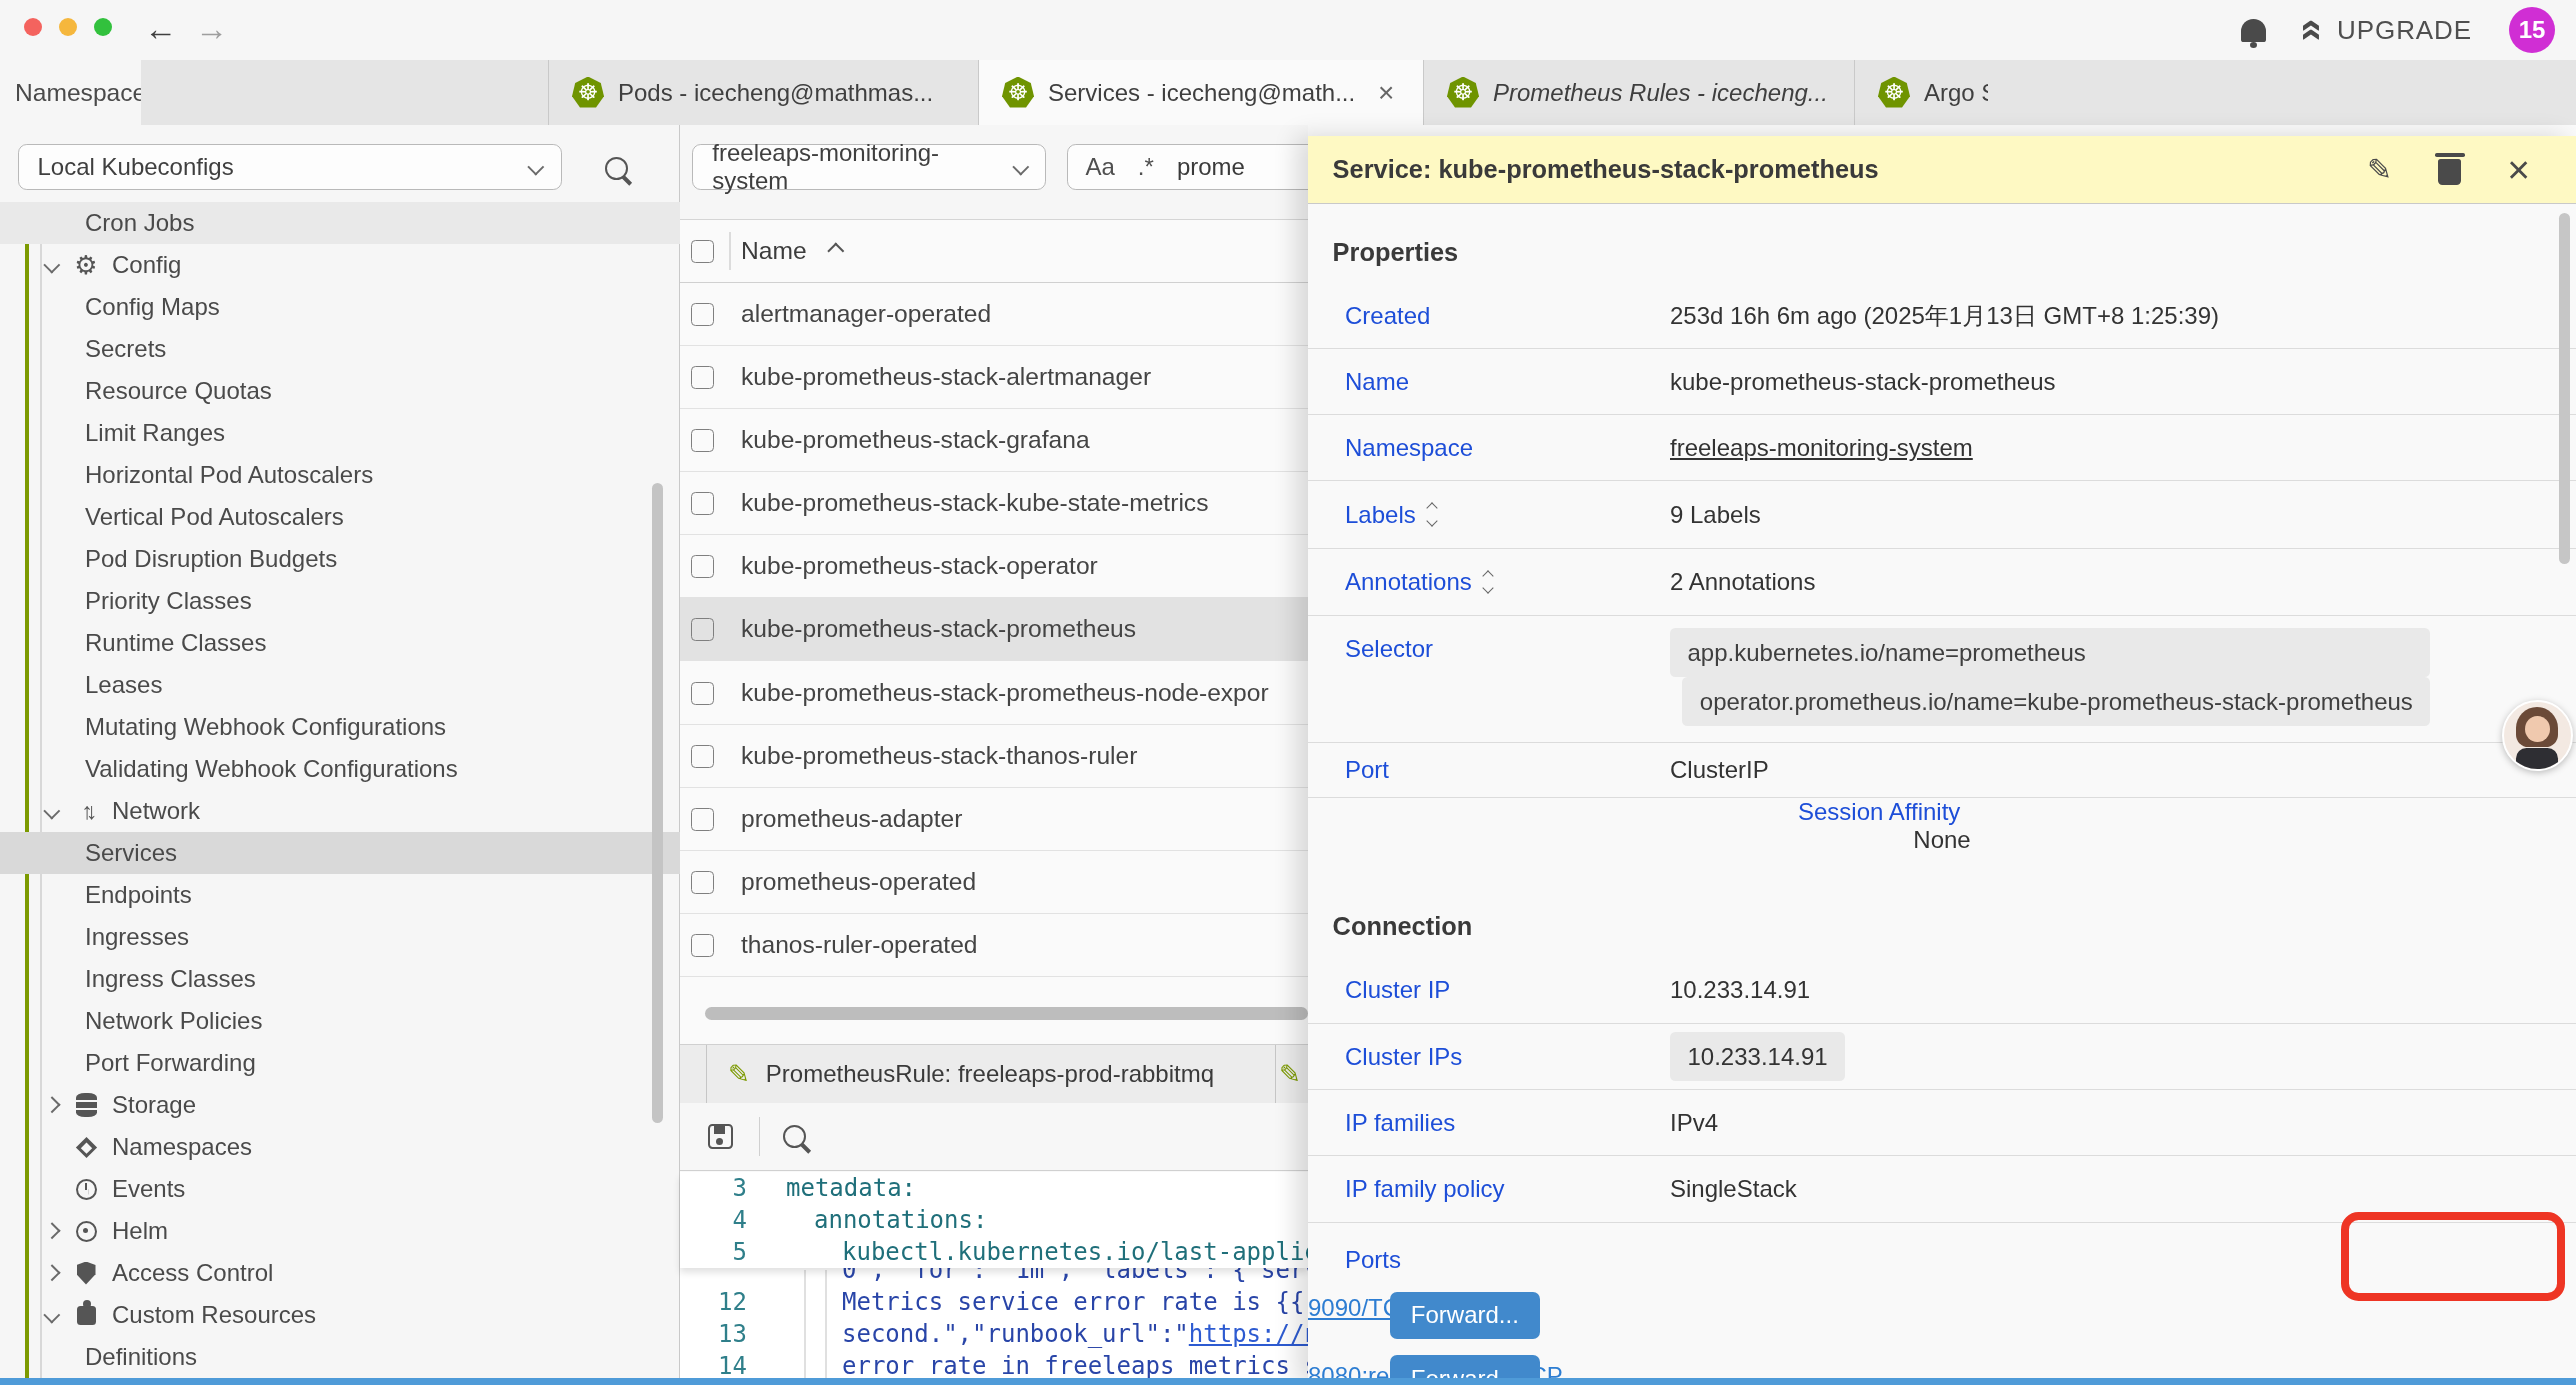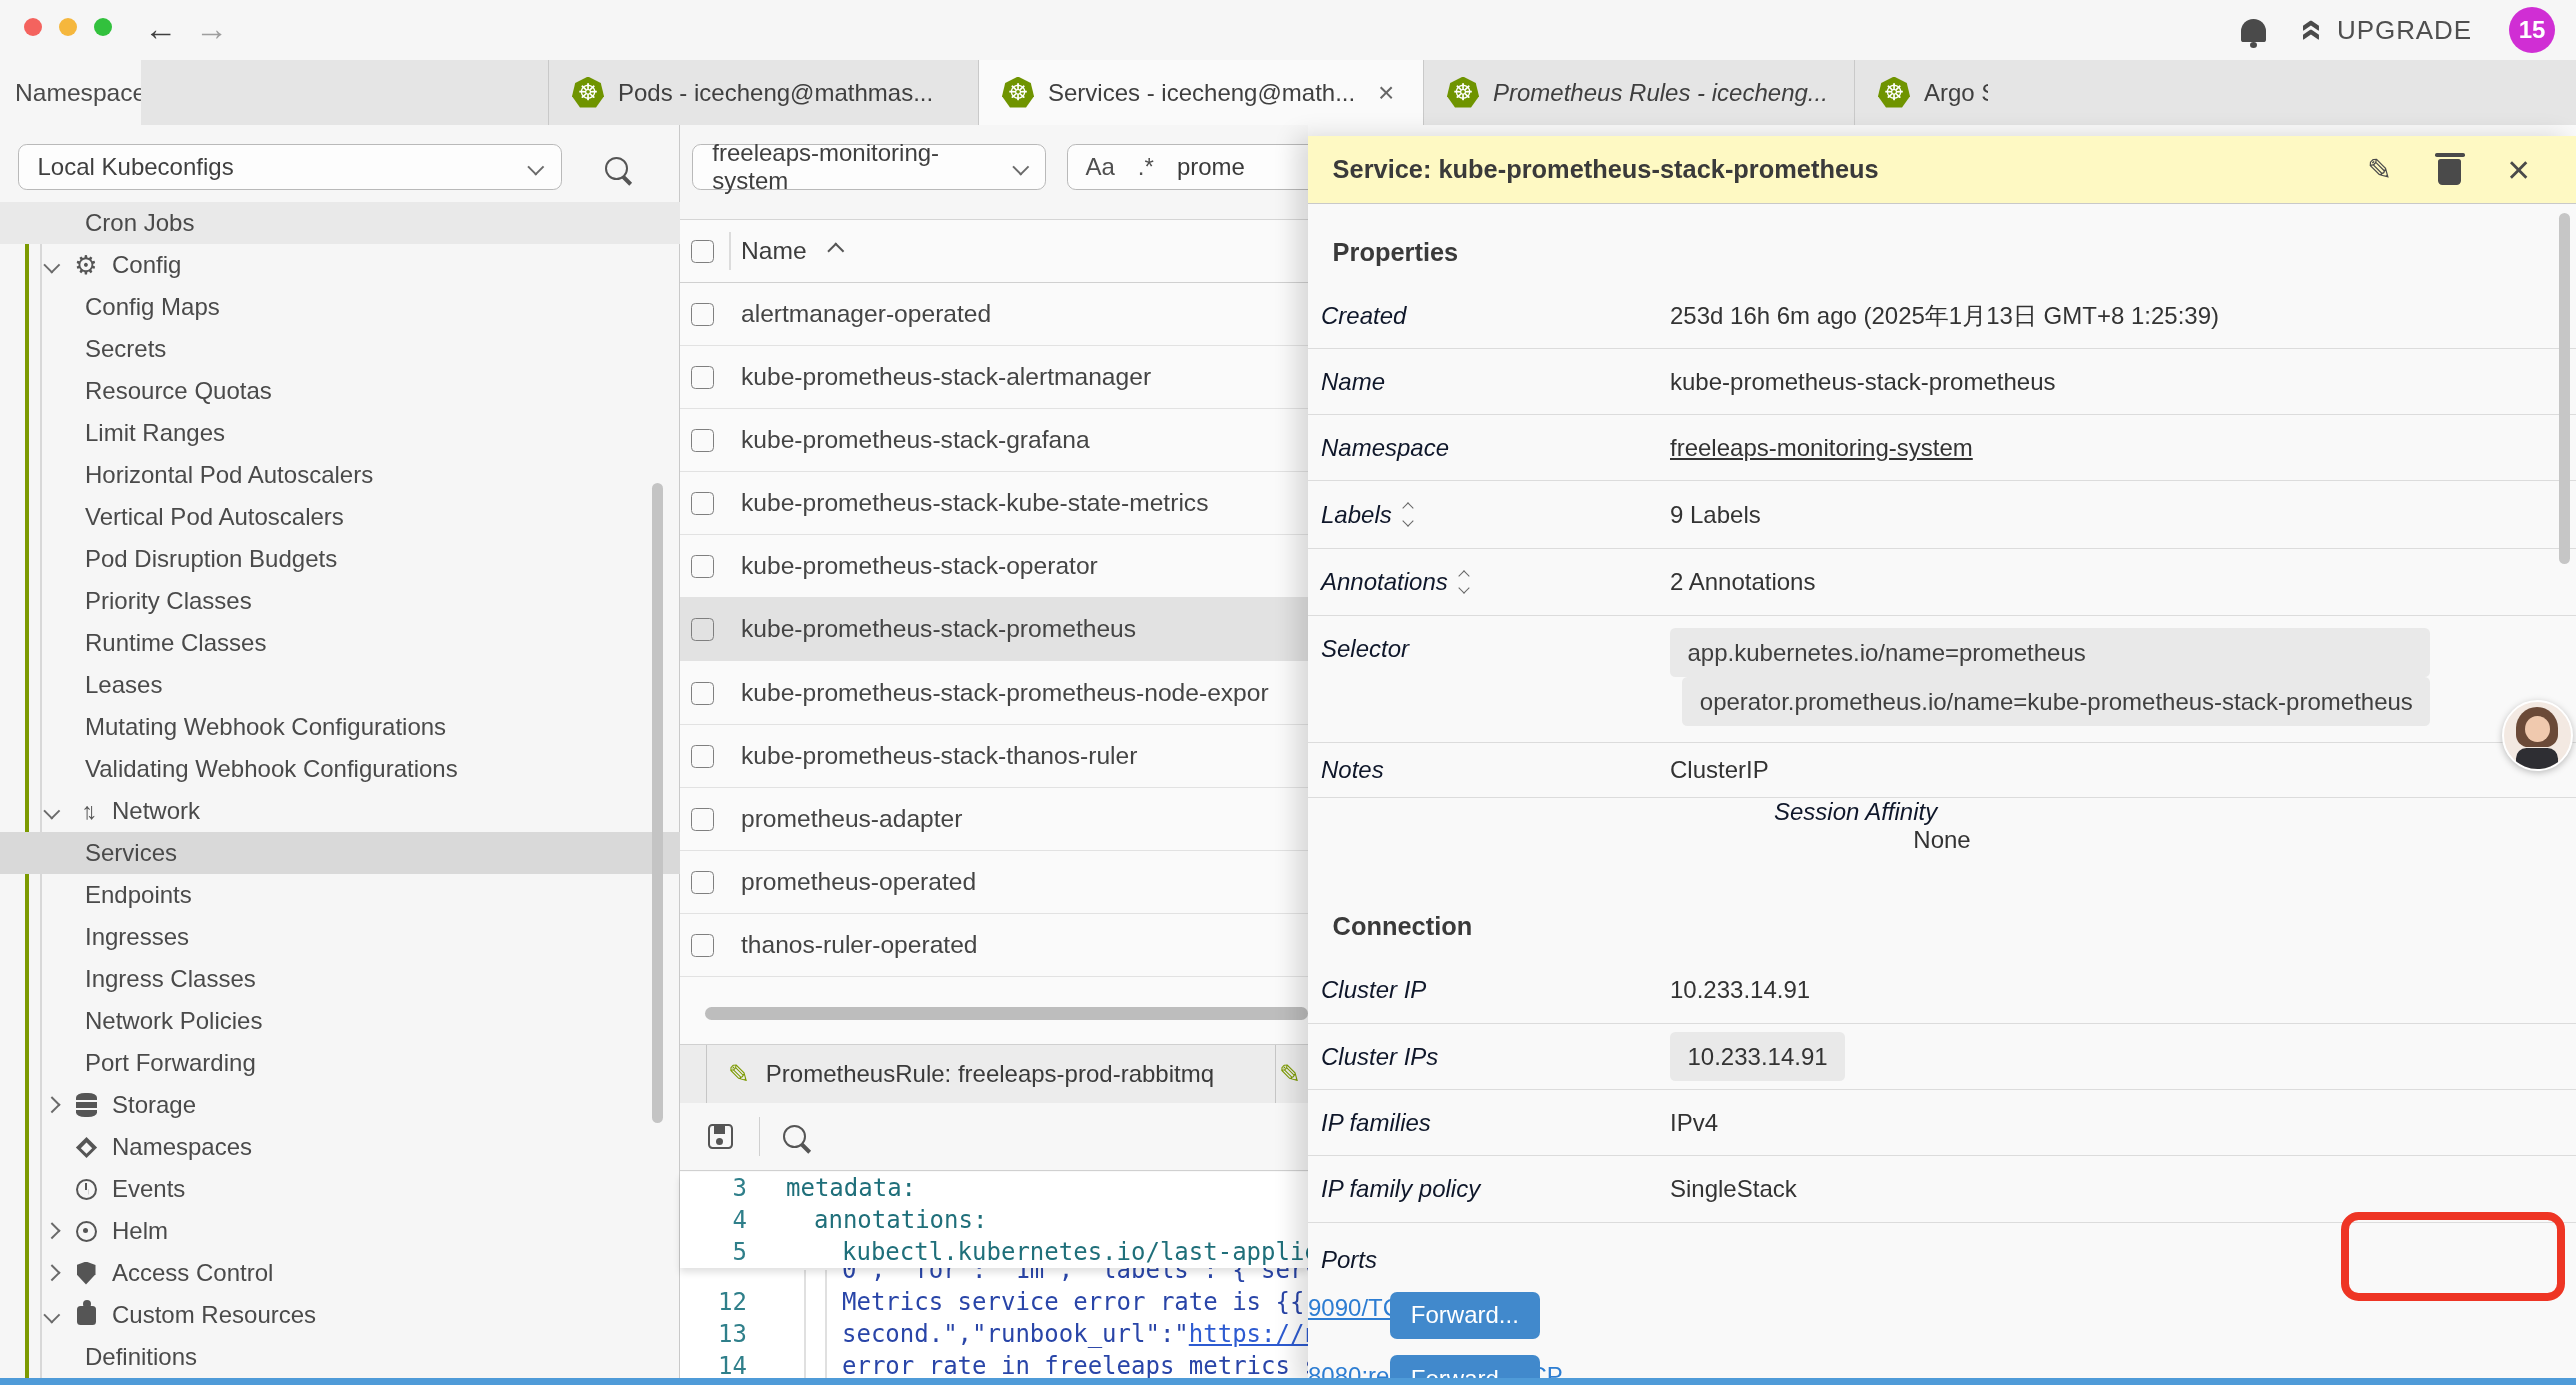--- a/index.html
+++ b/index.html
@@ -116,21 +116,21 @@
            box-shadow:-12.3px 0 23px rgba(0,0,0,0.14);}
   #dheader{height:68px;background:#fef9c3;border-bottom:1.8px solid #c9c9c9;display:flex;align-items:center;box-sizing:border-box;}
   #dtitle{font-size:25.4px;font-weight:bold;color:#3a3a3a;margin-left:24.6px;flex:1;}
   #dheader .hic{margin-right:46px;color:#4a4a4a;}
   .editpencil{font-size:30px;}
   .trash{position:relative;width:23px;height:26px;background:#4a4a4a;border-radius:2.6px 2.6px 4.4px 4.4px;margin-top:5.3px;}
   .trash::before{content:"";position:absolute;left:-3.5px;top:-6.1px;width:30px;height:4.4px;background:#4a4a4a;border-radius:1.8px;}
   .xclose{font-size:39px;line-height:39px;}
   .dsec{display:flex;align-items:flex-end;padding:0 0 16px 24.6px;box-sizing:border-box;font-size:25.4px;font-weight:bold;color:#3a3a3a;}
   .drow{display:flex;align-items:center;border-bottom:0.9px solid #dcdcdc;box-sizing:border-box;font-size:24px;}
-  .drow .dl{width:362px;padding-left:13px;color:#0f172a;box-sizing:border-box;display:flex;align-items:center;gap:12.3px;flex:0 0 auto;font-style:italic;}
+  .drow .dl{width:362px;padding-left:37px;color:#1d4ed8;box-sizing:border-box;display:flex;align-items:center;gap:12.3px;flex:0 0 auto;}
   .drow .dv{color:#333;}
   .drow.nob{border-bottom:none;flex-direction:column;}
   .dlink{color:#2d7dd2;text-decoration:underline;}
   .dbadge{background:#e9e9e9;border-radius:5.3px;padding:10.5px 17.5px;color:#3f3f3f;display:inline-block;}
   .sorticon{display:inline-flex;flex-direction:column;gap:4.4px;}
   .sorticon i{width:7px;height:7px;border-right:1.8px solid #666;border-bottom:1.8px solid #666;display:block;}
   .sorticon .su{transform:rotate(-135deg);}
   .sorticon .sd{transform:rotate(45deg);}
   #selector-row,#ports-row{align-items:flex-start;}
   #selector-row .dl{padding-top:19px;}
@@ -482,21 +482,21 @@
     <span class="dv">2 Annotations</span>
   </div>
   <div class="drow" id="selector-row" style="height:127px">
     <span class="dl">Selector</span>
     <span class="badges">
       <span class="dbadge">app.kubernetes.io/name=prometheus</span>
       <span class="dbadge" style="margin-left:12.3px">operator.prometheus.io/name=kube-prometheus-stack-prometheus</span>
     </span>
   </div>
   <div class="drow" style="height:55px">
-    <span class="dl">Notes</span>
+    <span class="dl">Port</span>
     <span class="dv">ClusterIP</span>
   </div>
   <div class="drow nob" style="height:82px">
     <span class="dl">Session Affinity</span>
     <span class="dv">None</span>
   </div>
 
   <div class="dsec" style="height:77px">Connection</div>
 
   <div class="drow" style="height:67px">

